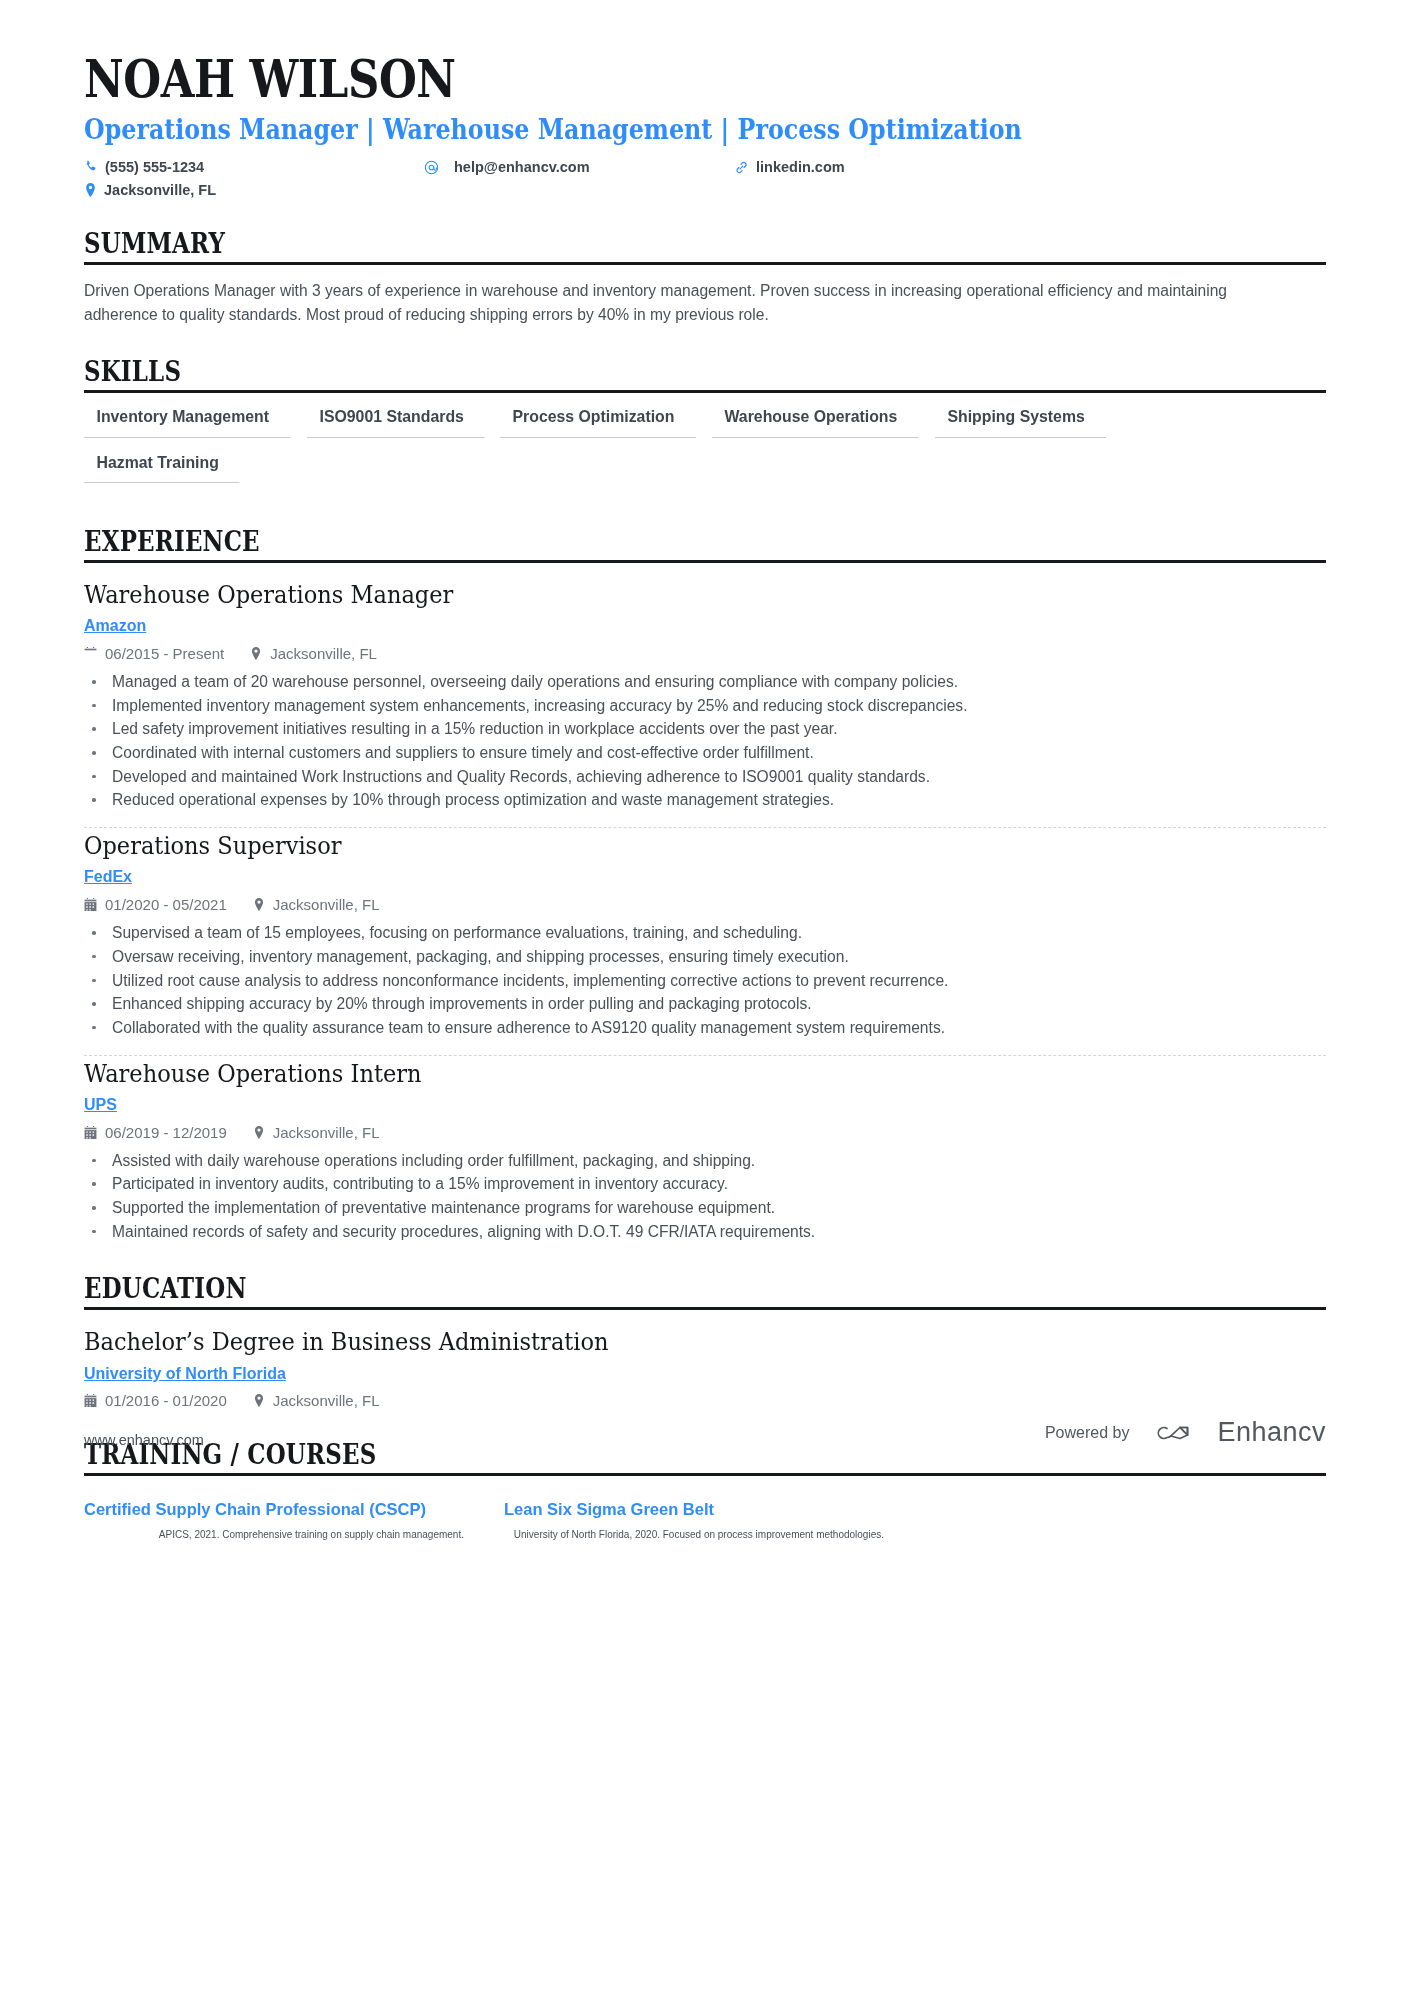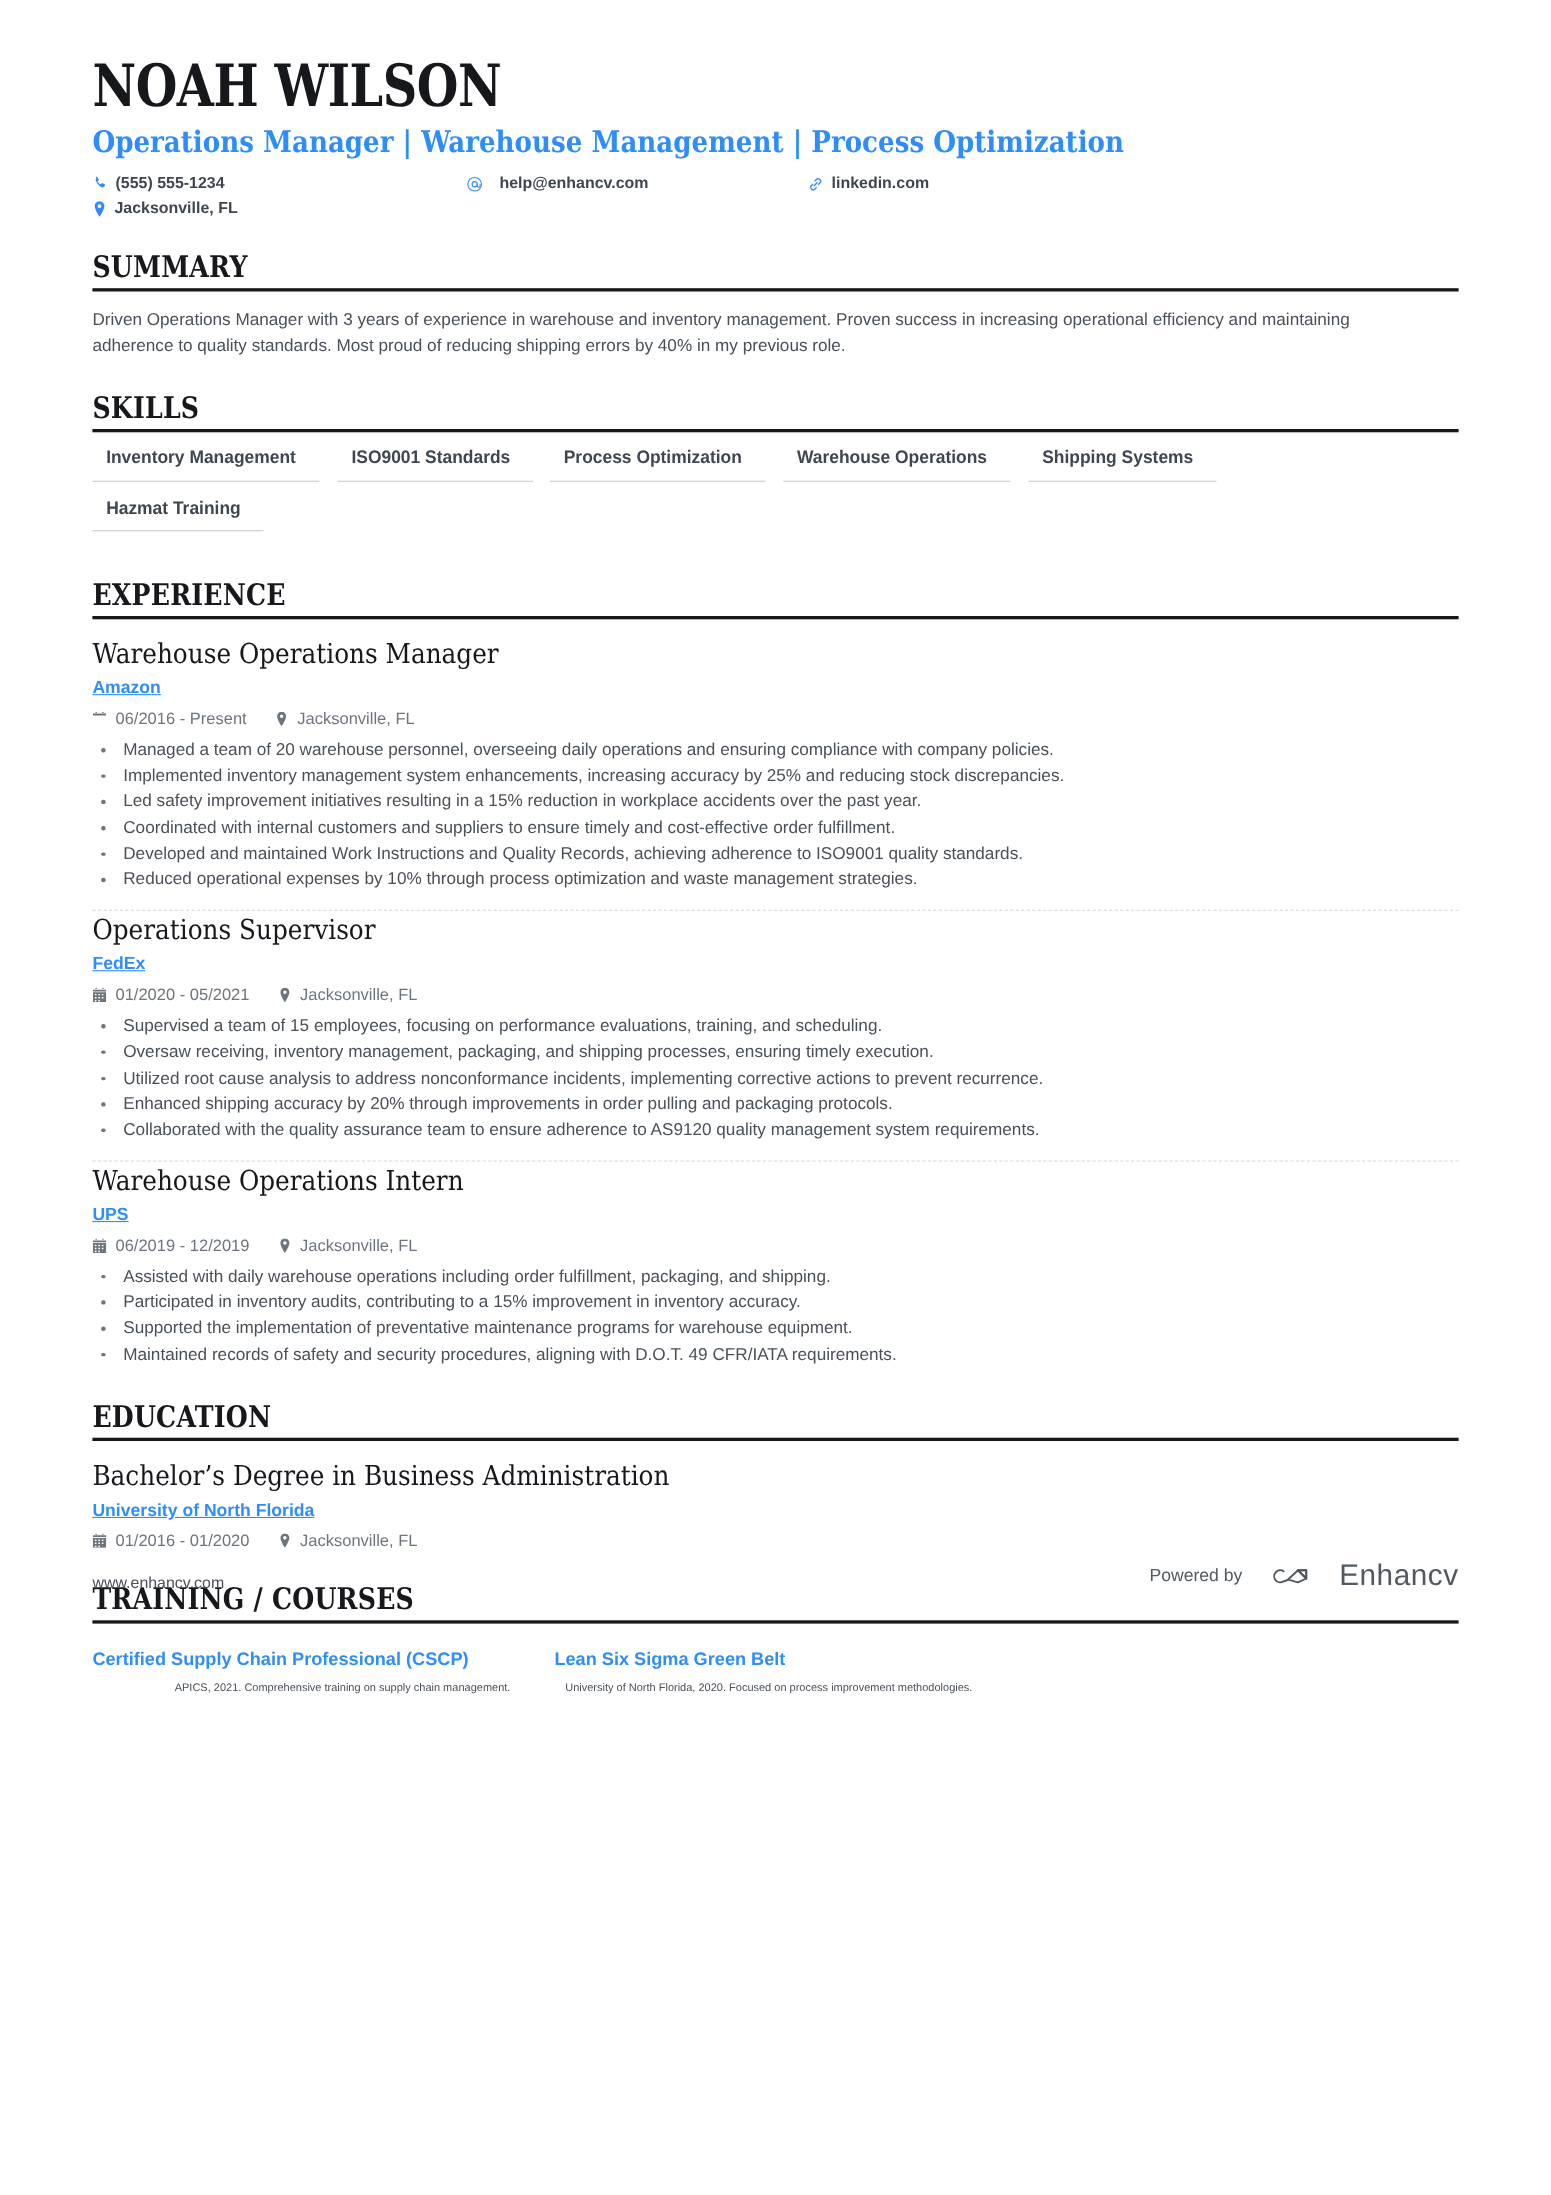--- a/index.html
+++ b/index.html
@@ -337,21 +337,21 @@
         <div class="entry-meta">
           <span class="meta-item">
             <span class="ic">
               <svg width="13" height="13" viewBox="0 0 14 14" fill="#6d747d">
                   <path d="M3 0h1.4v1.2H3zM9.6 0H11v1.2H9.6z"></path>
                   <path d="M0.6 1.8h12.8v1.8H0.6z"></path>
                   <path d="M0.6 4.4h12.8V14H0.6zm1.8 1.6v1.4h1.6V6zm3.4 0v1.4h1.6V6zm3.4 0v1.4h1.6V6zM2.4 9v1.4H4V9zm3.4 0v1.4h1.6V9zm3.4 0v1.4h1.6V9zM2.4 12v1.4H4V12zm3.4 0v1.4h1.6V12z" fill="#fff"></path>
                   <path d="M0.6 4.4h12.8V14H0.6z" fill="none"></path>
                 </svg>
             </span>
-            <span>06/2016 - Present</span>
+            <span>06/2015 - Present</span>
           </span>
           <span class="meta-item">
             <span class="ic">
               <svg width="12" height="13" viewBox="0 0 12 16" fill="#6d747d">
                   <path d="M6 0C3.2 0 1 2.2 1 5c0 3.6 4.3 10.3 4.5 10.6.2.3.7.3.9 0C6.7 15.3 11 8.6 11 5c0-2.8-2.2-5-5-5zm0 7a2 2 0 110-4 2 2 0 010 4z"></path>
                 </svg>
             </span>
             <span>Jacksonville, FL</span>
           </span>
         </div>

